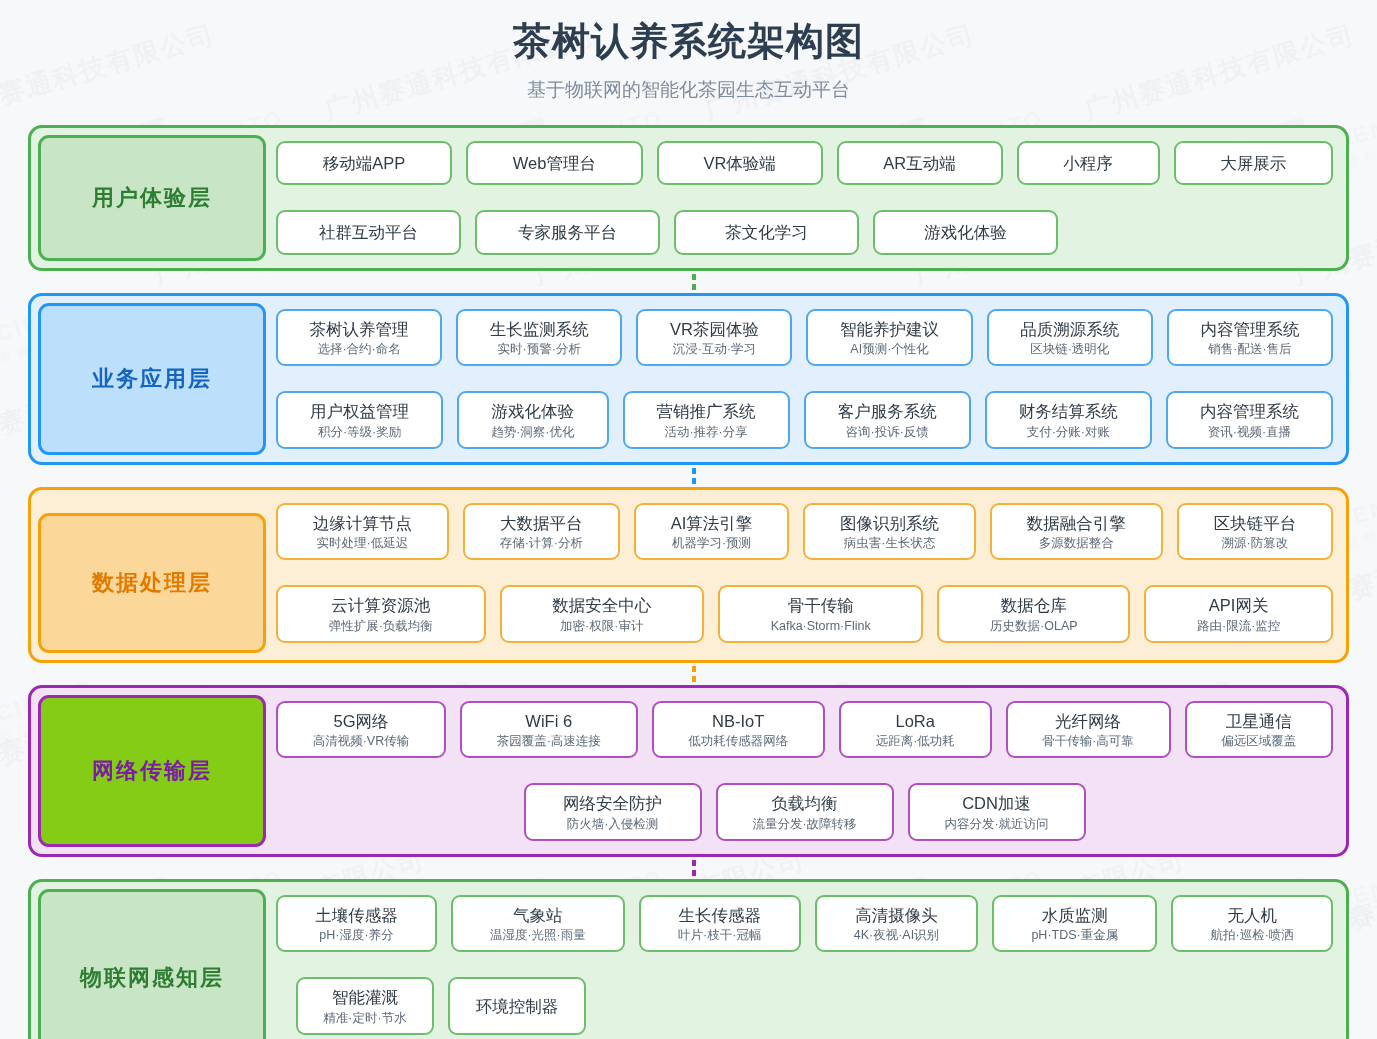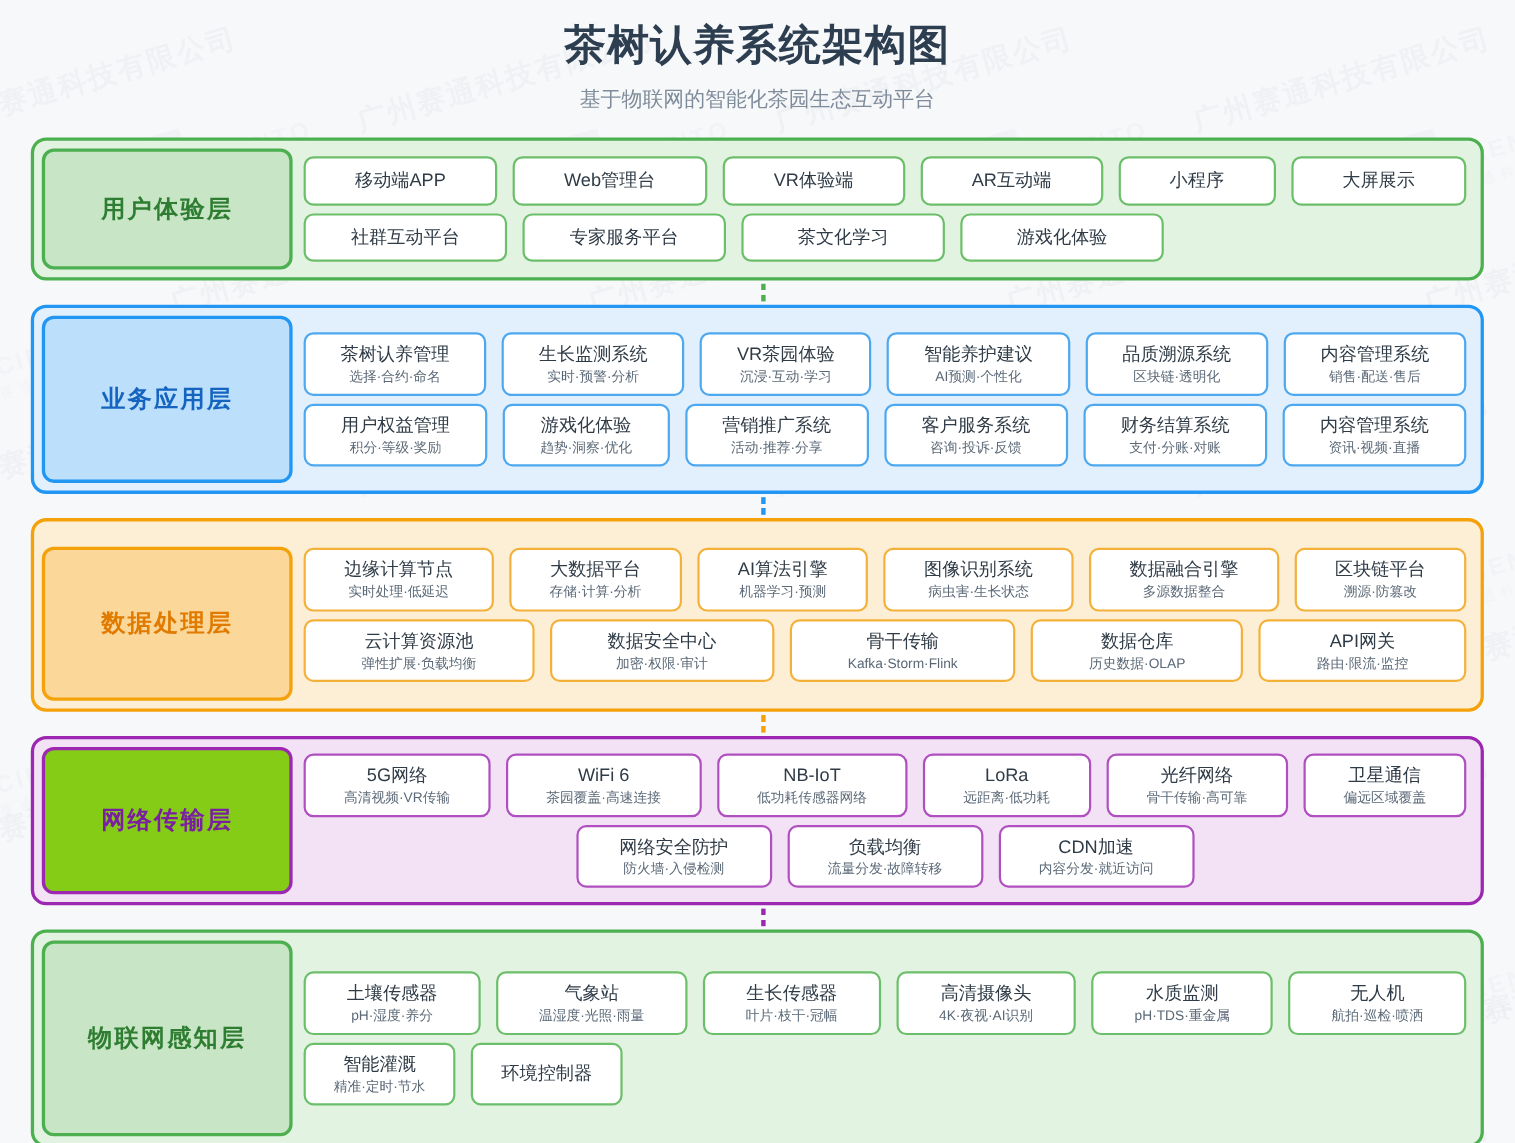--- a/index.html
+++ b/index.html
@@ -101,22 +101,22 @@
     justify-content: center;
     font-size: 22px;
     font-weight: 700;
     letter-spacing: 2px;
   }
 
   .layer-cards {
     flex: 1;
     display: flex;
     flex-direction: column;
-    justify-content: center;
-    gap: 7px;
+    justify-content: flex-start;
+    gap: 25px;
     padding: 6px 6px 6px 0;
   }
 
   .card-row {
     display: flex;
     gap: 14px;
   }
 
   .card {
     background: #ffffff;
@@ -187,21 +187,21 @@
   .t-purple .card { border-color: #b050c0; }
 
   
   #layer-user .layer-title { min-height: 110px; }
   #layer-business .layer-title { min-height: 152px; }
   #layer-data .layer-title { min-height: 140px; margin-top: 16px; }
   #layer-network .layer-title { min-height: 126px; }
   #layer-iot .layer-title { min-height: 178px; }
 
   #layer-iot .card-row { gap: 14px; }
-  #layer-iot .card-row.second { justify-content: flex-start; }
+  #layer-iot .card-row.second { justify-content: flex-start; margin-left: 20px; }
   #layer-iot .card-row.second .card { flex: 0 0 auto; min-width: 138px; }
   #layer-user .card-row.second .card { flex: 0 0 auto; min-width: 185px; }
   #layer-network .card-row.second { justify-content: center; }
   #layer-network .card-row.second .card { flex: 0 0 auto; min-width: 178px; }
   #layer-data .card-row.second .card { flex: 1 1 auto; }
 </style>
 </head>
 <body>
 
 <div id="watermarks">

